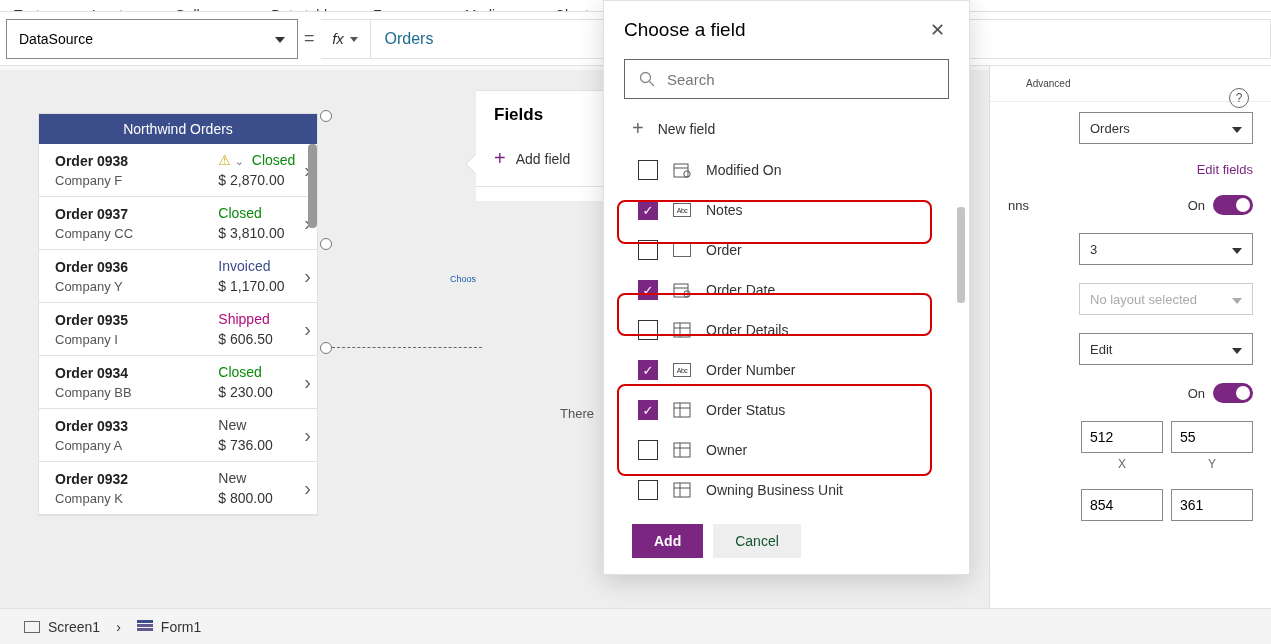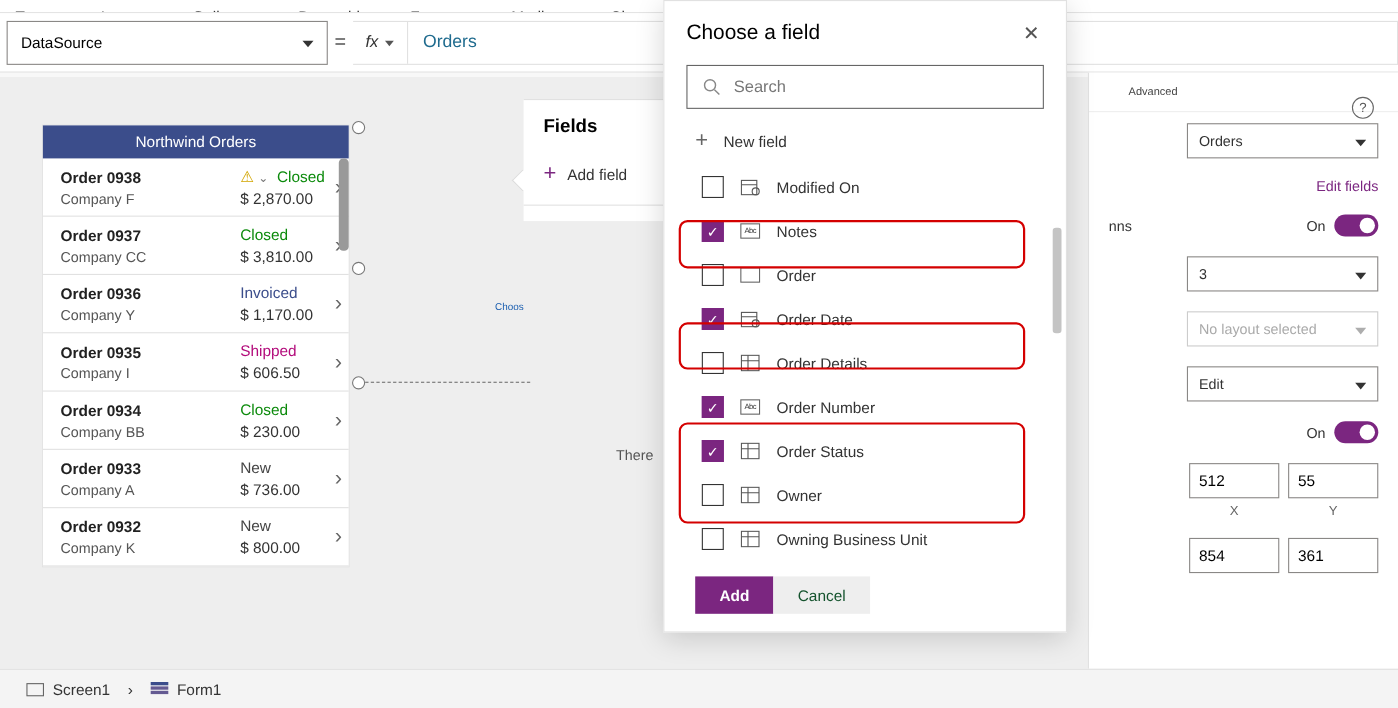--- a/index.html
+++ b/index.html
@@ -73,21 +73,21 @@
     .field-item { display: flex; align-items: center; gap: 14px; padding: 10px 0 10px 34px; font-size: 14px; color: #333; position: relative;}
     .chk { width: 20px; height: 20px; border: 1px solid #333; display: inline-flex; align-items: center; justify-content: center; background: #fff; flex-shrink: 0; }
     .chk.checked { background: #7b2680; border-color: #7b2680; color: #fff; }
     .chk.checked::after { content: "✓"; font-size: 13px; }
     .ftype { width: 20px; height: 18px; display: inline-flex; align-items: center; justify-content: center; flex-shrink: 0; }
     .highlight-box { position: absolute; left: 617px; width: 315px; border: 2px solid #d40000; border-radius: 8px; pointer-events: none; z-index: 25; }
     .hb1 { top: 200px; height: 44px; }
     .hb2 { top: 293px; height: 43px; }
     .hb3 { top: 384px; height: 92px; }
     .chooser-scroll { position: absolute; right: 4px; top: 206px; width: 8px; height: 96px; background: #c4c4c4; border-radius: 3px; }
-    .chooser-footer { display: flex; padding: 14px 20px 16px 28px; }
+    .chooser-footer { display: flex; gap: 10px; padding: 14px 20px 16px 28px; }
     .btn { height: 34px; padding: 0 22px; font-size: 14px; border: none; cursor: pointer; }
     .btn-primary { background: #7b2680; color: #fff; font-weight: 600; }
     .btn-secondary { background: #eee; color: #14532d; text-align: center; }
 
     
     .props { position: absolute; right: 0; top: 66px; width: 282px; bottom: 36px; background: #fff; border-left: 1px solid #e1e1e1; overflow: hidden; }
     .props-tabs { display: flex; padding: 12px 0 12px 0; gap: 34px; border-bottom: 1px solid #eee; }
     .props-tab { font-size: 10px; color: #444; }
     .props-body { padding: 10px 18px; display: flex; flex-direction: column; gap: 18px; font-size: 13px; color: #333; }
     .pb-row { display: flex; justify-content: space-between; align-items: center; }

